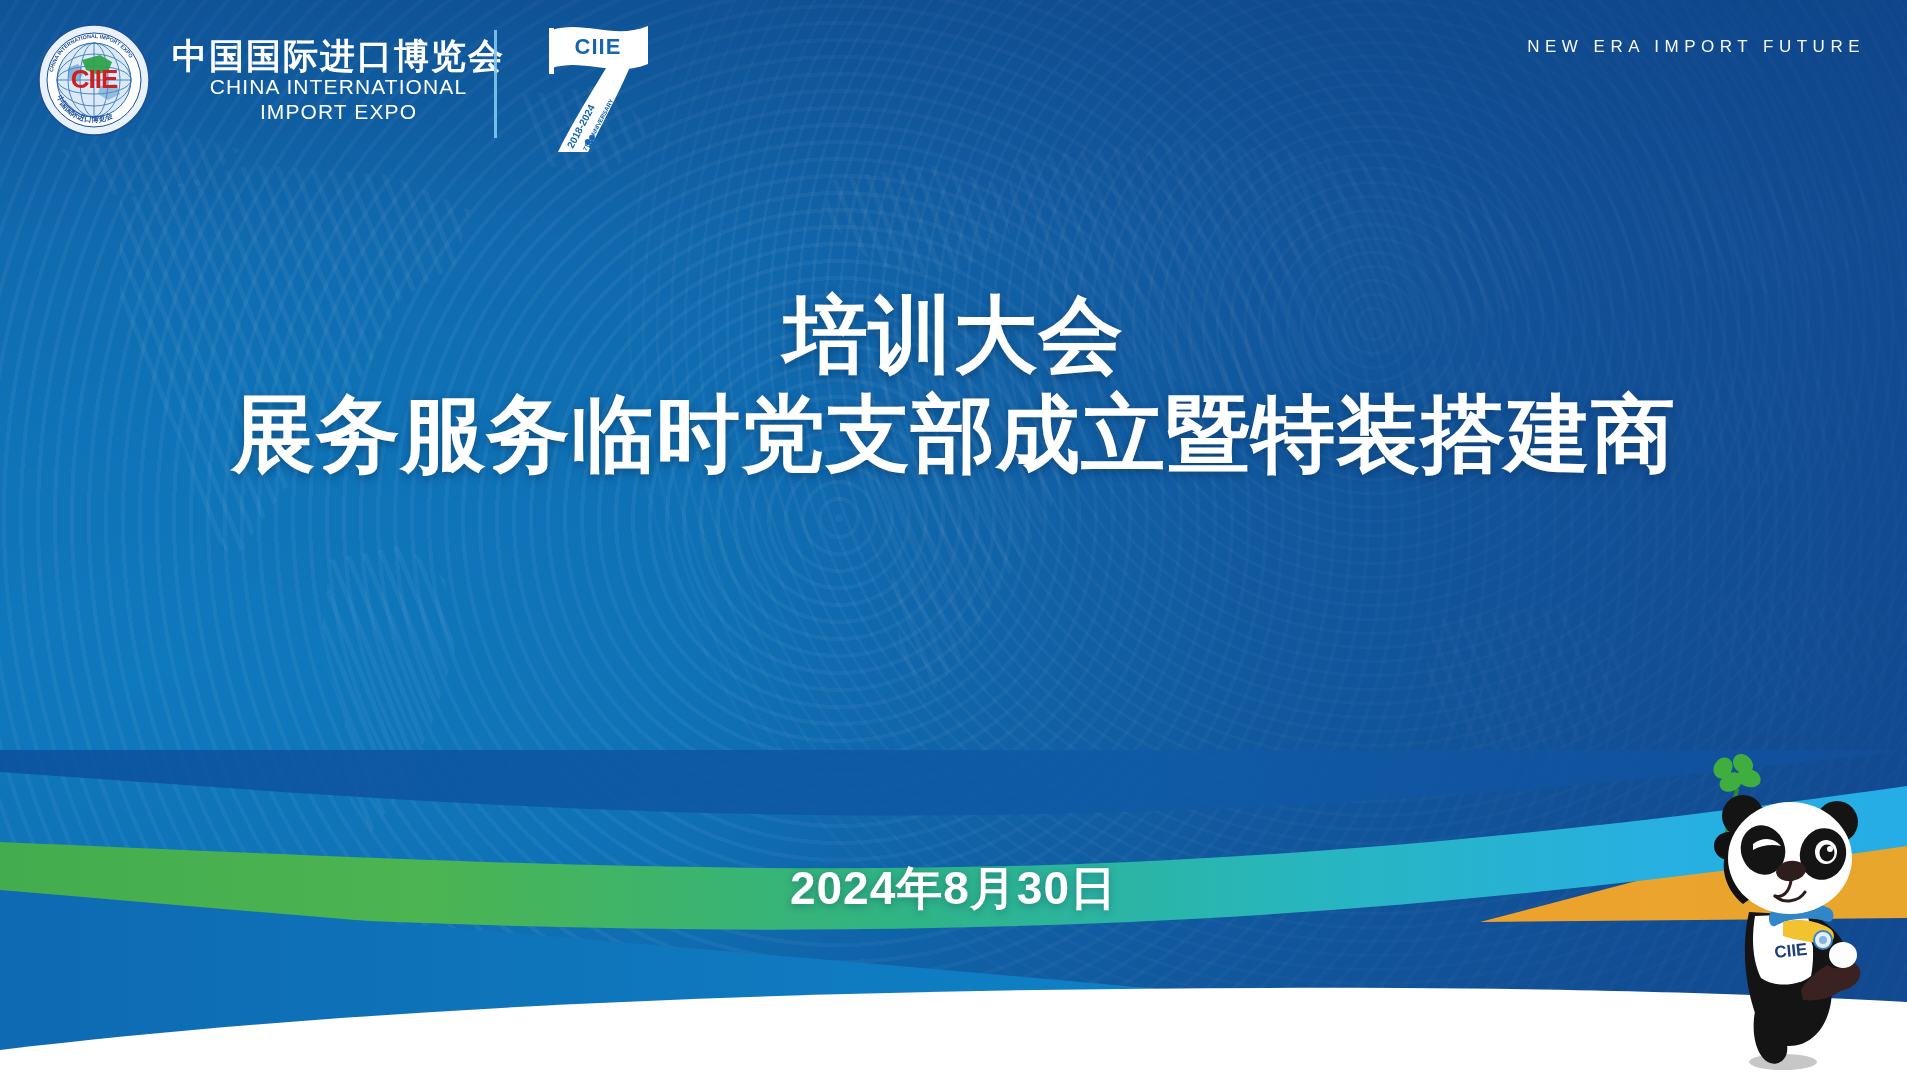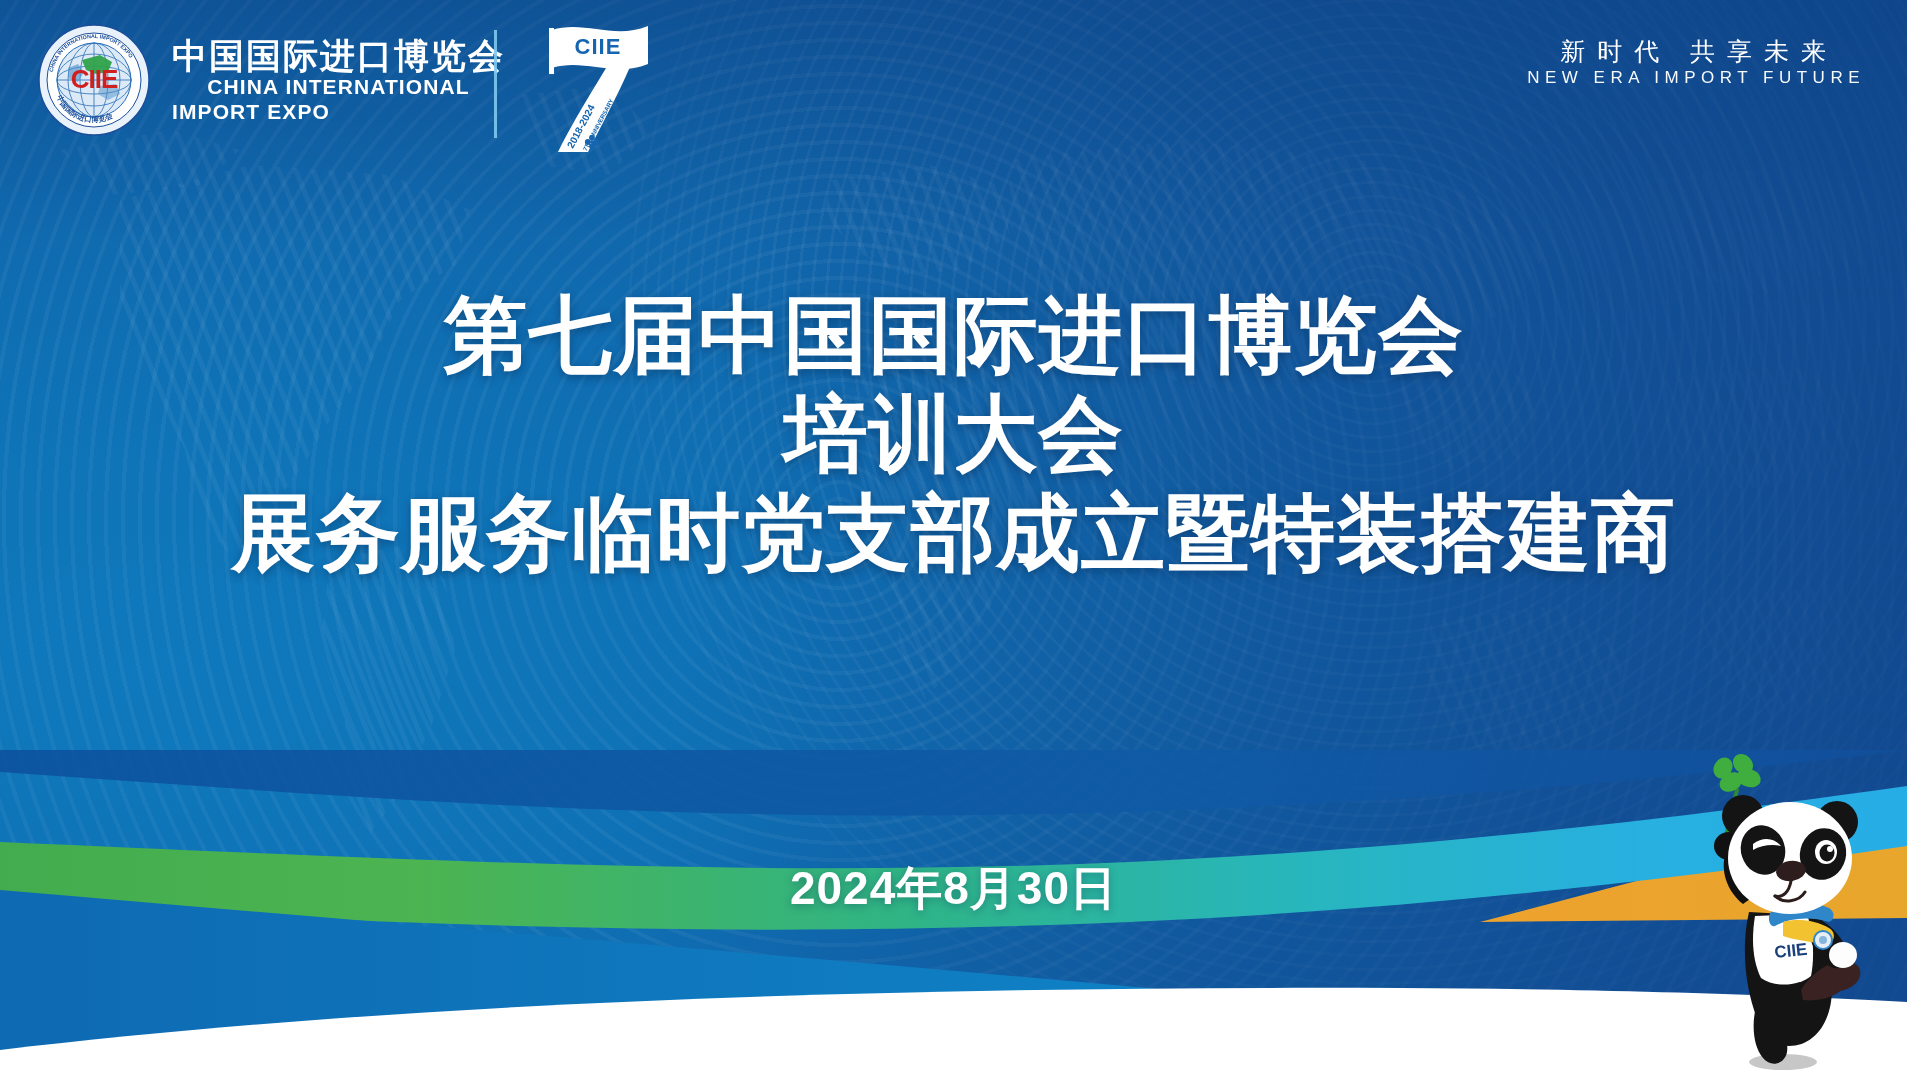--- a/index.html
+++ b/index.html
@@ -66,24 +66,24 @@
   }
   .emblem{width:112px;height:112px;flex:0 0 112px;}
   .emblem svg{display:block;}
 
   .logo-words{display:flex;flex-direction:column;justify-content:center;color:#fff;}
   .logo-cn{
     font-size:35px;font-weight:bold;letter-spacing:2px;line-height:1.12;
     white-space:nowrap;
   }
   .logo-en1,.logo-en2{
-    font-size:21px;font-weight:bold;letter-spacing:1.1px;line-height:1.18;
+    font-size:21px;font-weight:normal;letter-spacing:1.1px;line-height:1.18;
     white-space:nowrap;text-align:center;
   }
-  .logo-en2{text-align:left;}
+  .logo-en2{text-align:center;}
 
   .divider{
     position:absolute;left:494px;top:30px;
     width:3px;height:108px;background:#7ec8ee;opacity:.9;
   }
 
   .seven-mark{position:absolute;left:536px;top:18px;width:130px;height:140px;}
   .seven-mark svg{display:block;}
 
   .slogan{
@@ -229,27 +229,25 @@
           <circle cx="0" cy="-5" r="3.4"></circle>
             <circle cx="5" cy="0" r="3.4"></circle>
           <circle cx="0" cy="5" r="3.4"></circle>
             <circle cx="-5" cy="0" r="3.4"></circle>
           <circle cx="0" cy="0" r="2.2"></circle>
         </g>
       </svg>
     </div>
 
     <div class="slogan">
-      <div class="slogan-cn">新时代 共享未来</div>
       <div class="slogan-en">NEW ERA IMPORT FUTURE</div>
     </div>
   </div>
 
   <div class="title-block">
-    <div class="title-line">第七届中国国际进口博览会</div>
     <div class="title-line">培训大会</div>
     <div class="title-line">展务服务临时党支部成立暨特装搭建商</div>
   </div>
 
   <div class="event-date">2024年8月30日</div>
 
   <div class="waves">
     <svg viewBox="0 0 1907 330" preserveAspectRatio="none">
       <defs>
         <linearGradient id="gRibbon" x1="0" y1="0" x2="1" y2="0">

